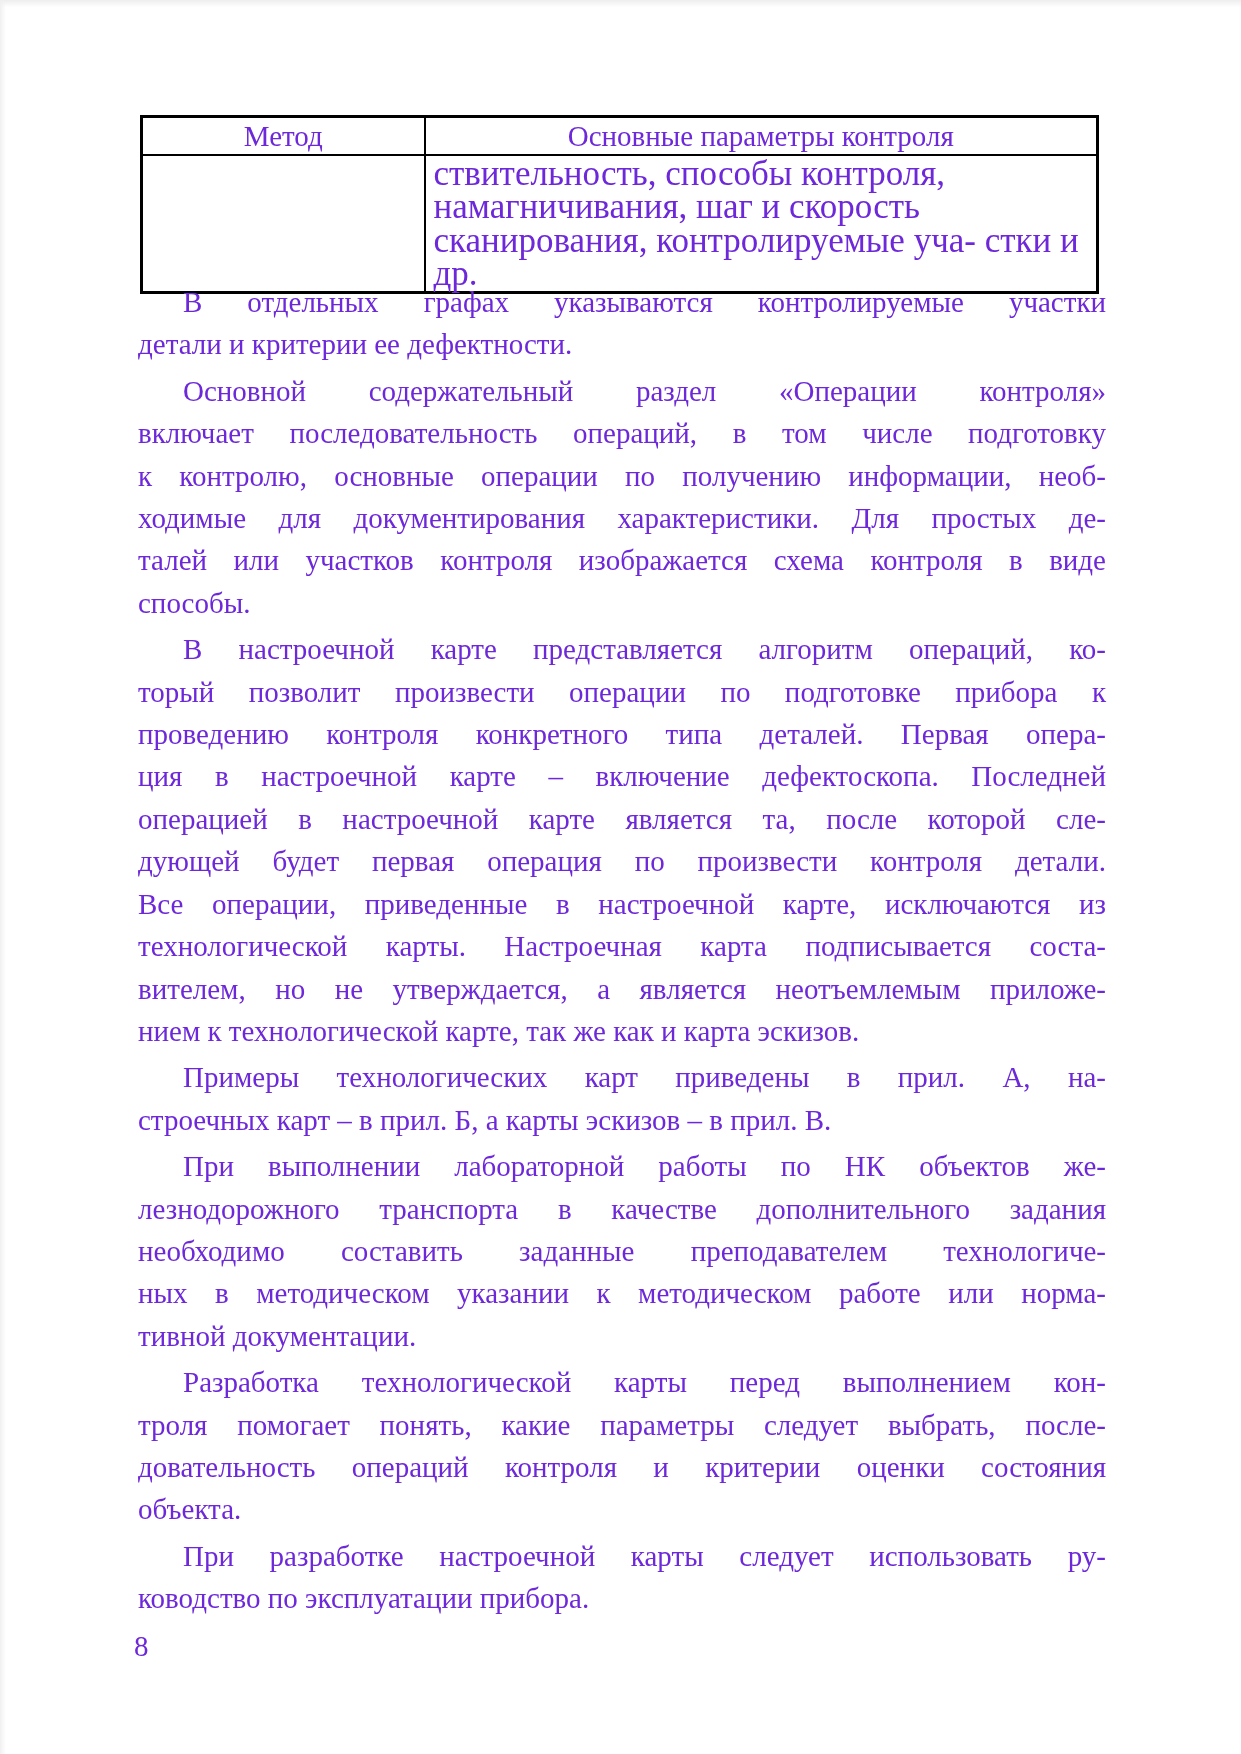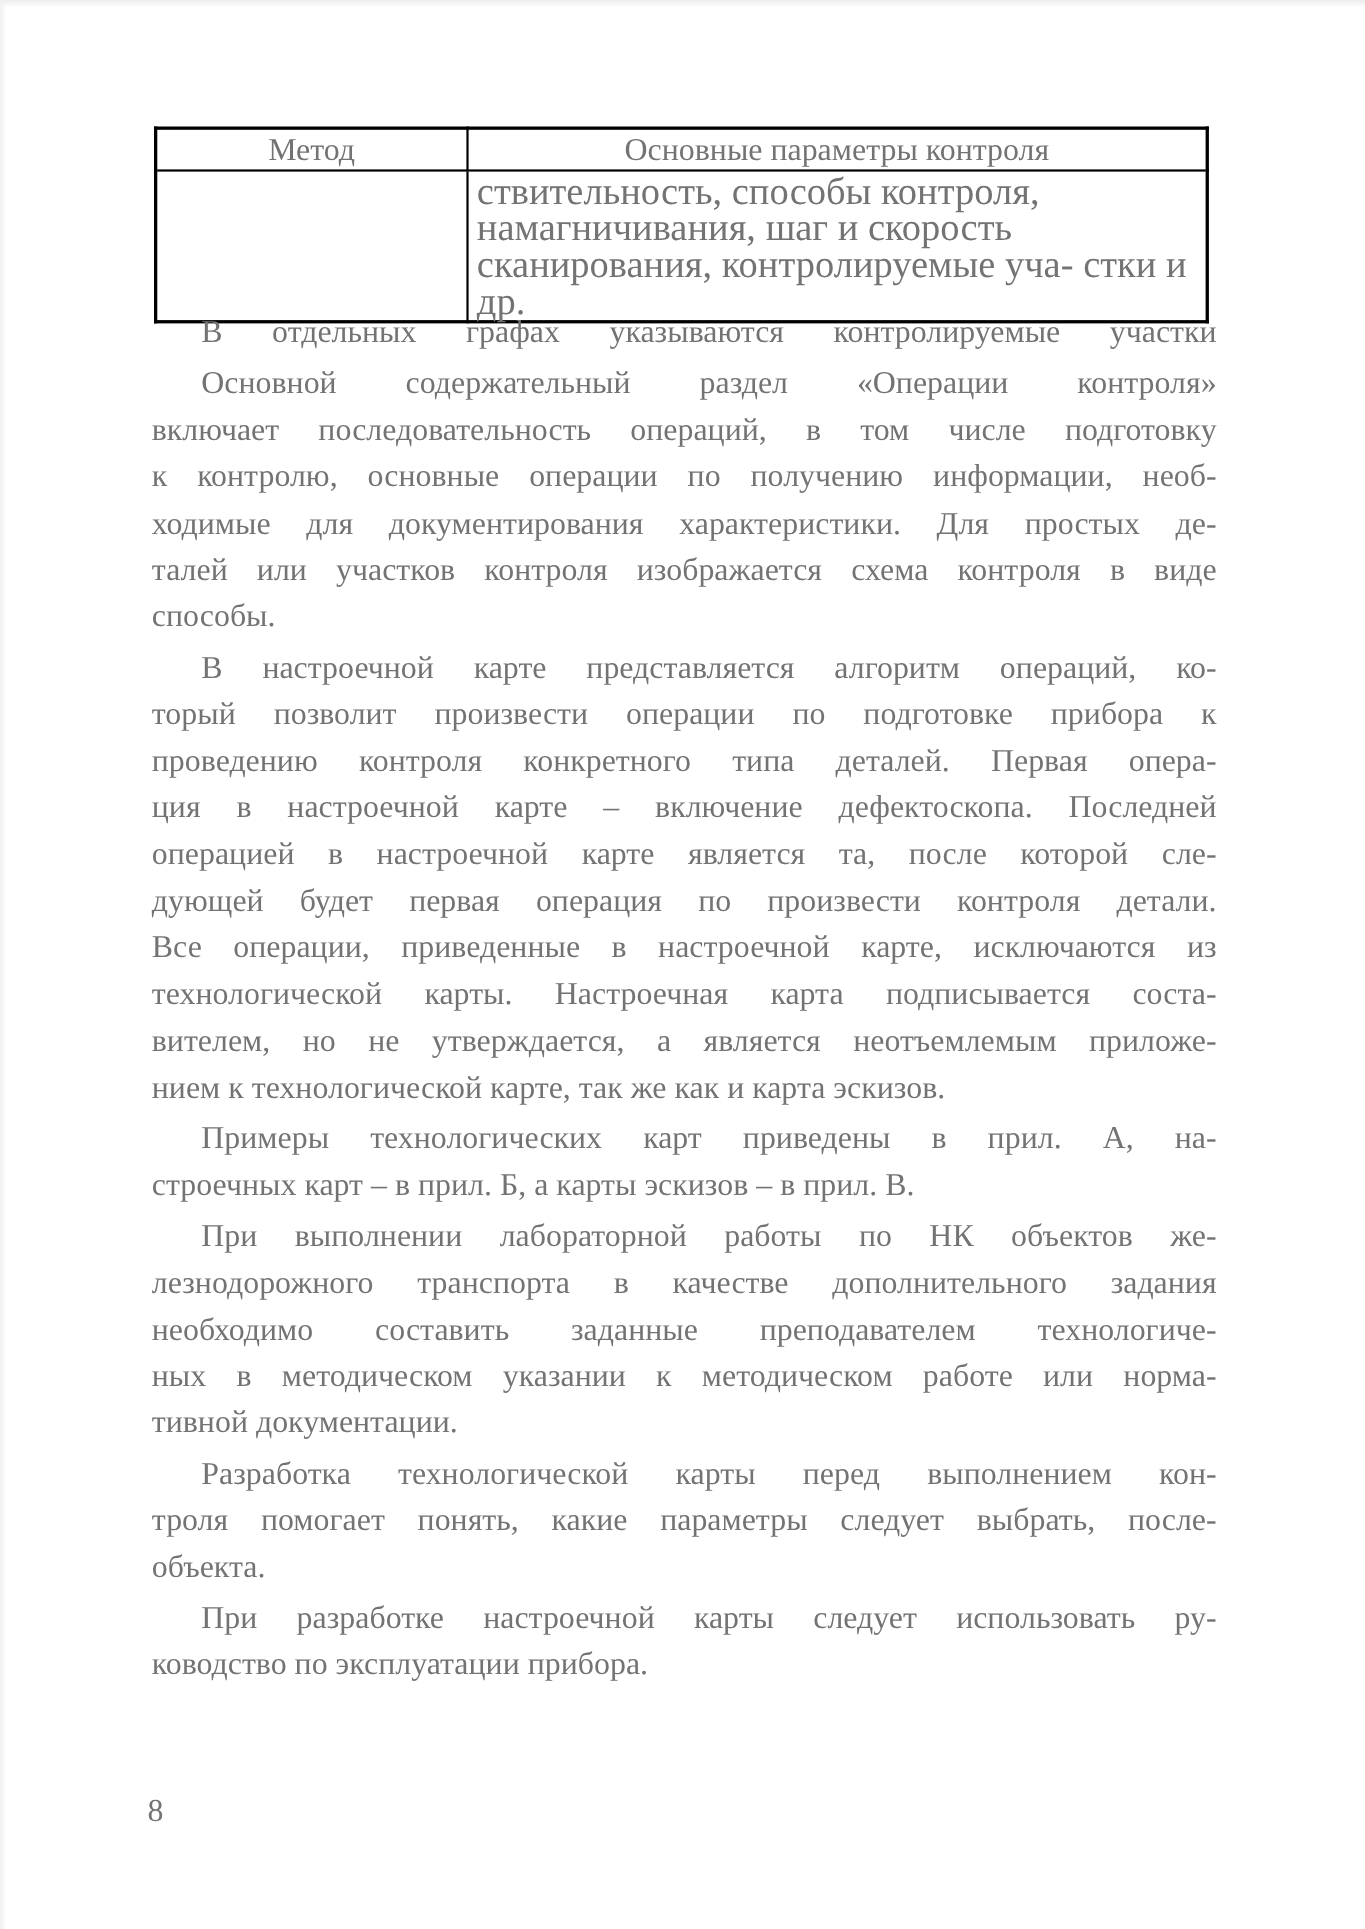--- a/index.html
+++ b/index.html
@@ -2,21 +2,21 @@
 <html lang="ru"><head>
 <meta charset="utf-8">
 <style>
   html, body { margin: 0; padding: 0; background: #ffffff; }
   .page {
     position: relative;
     width: 1241px;
     height: 1754px;
     background: #ffffff;
     font-family: "Liberation Serif", serif;
-    color: #737373;
+    color: #6d28d9;
     overflow: hidden;
   }
   
   .scan-edge-top {
     position: absolute; left: 0; top: 0; width: 100%; height: 7px;
     background: linear-gradient(#ededed, rgba(255,255,255,0));
   }
   .scan-edge-left {
     position: absolute; left: 0; top: 0; width: 6px; height: 100%;
     background: linear-gradient(to right, #f0f0f0, rgba(255,255,255,0));
@@ -103,20 +103,21 @@
           <span class="tline">шаг и скорость сканирования, контролируемые уча-</span>
           <span class="tline last">стки и др.</span>
         </td>
       </tr>
     </tbody>
   </table>
 
   <div class="body-text">
     <p class="para">
       <span class="line first">В отдельных графах указываются контролируемые участки</span>
+      <span class="line last">детали и критерии ее дефектности.</span>
     </p>
     <p class="para">
       <span class="line first">Основной содержательный раздел «Операции контроля»</span>
       <span class="line">включает последовательность операций, в том числе подготовку</span>
       <span class="line">к контролю, основные операции по получению информации, необ-</span>
       <span class="line">ходимые для документирования характеристики. Для простых де-</span>
       <span class="line">талей или участков контроля изображается схема контроля в виде</span>
       <span class="line last">способы.</span>
     </p>
     <p class="para">
@@ -138,20 +139,21 @@
     <p class="para">
       <span class="line first">При выполнении лабораторной работы по НК объектов же-</span>
       <span class="line">лезнодорожного транспорта в качестве дополнительного задания</span>
       <span class="line">необходимо составить заданные преподавателем технологиче-</span>
       <span class="line">ных в методическом указании к методическом работе или норма-</span>
       <span class="line last">тивной документации.</span>
     </p>
     <p class="para">
       <span class="line first">Разработка технологической карты перед выполнением кон-</span>
       <span class="line">троля помогает понять, какие параметры следует выбрать, после-</span>
+      <span class="line">довательность операций контроля и критерии оценки состояния</span>
       <span class="line last">объекта.</span>
     </p>
     <p class="para">
       <span class="line first">При разработке настроечной карты следует использовать ру-</span>
       <span class="line last">ководство по эксплуатации прибора.</span>
     </p>
   </div>
 
   <div class="page-number">8</div>
 </div>

